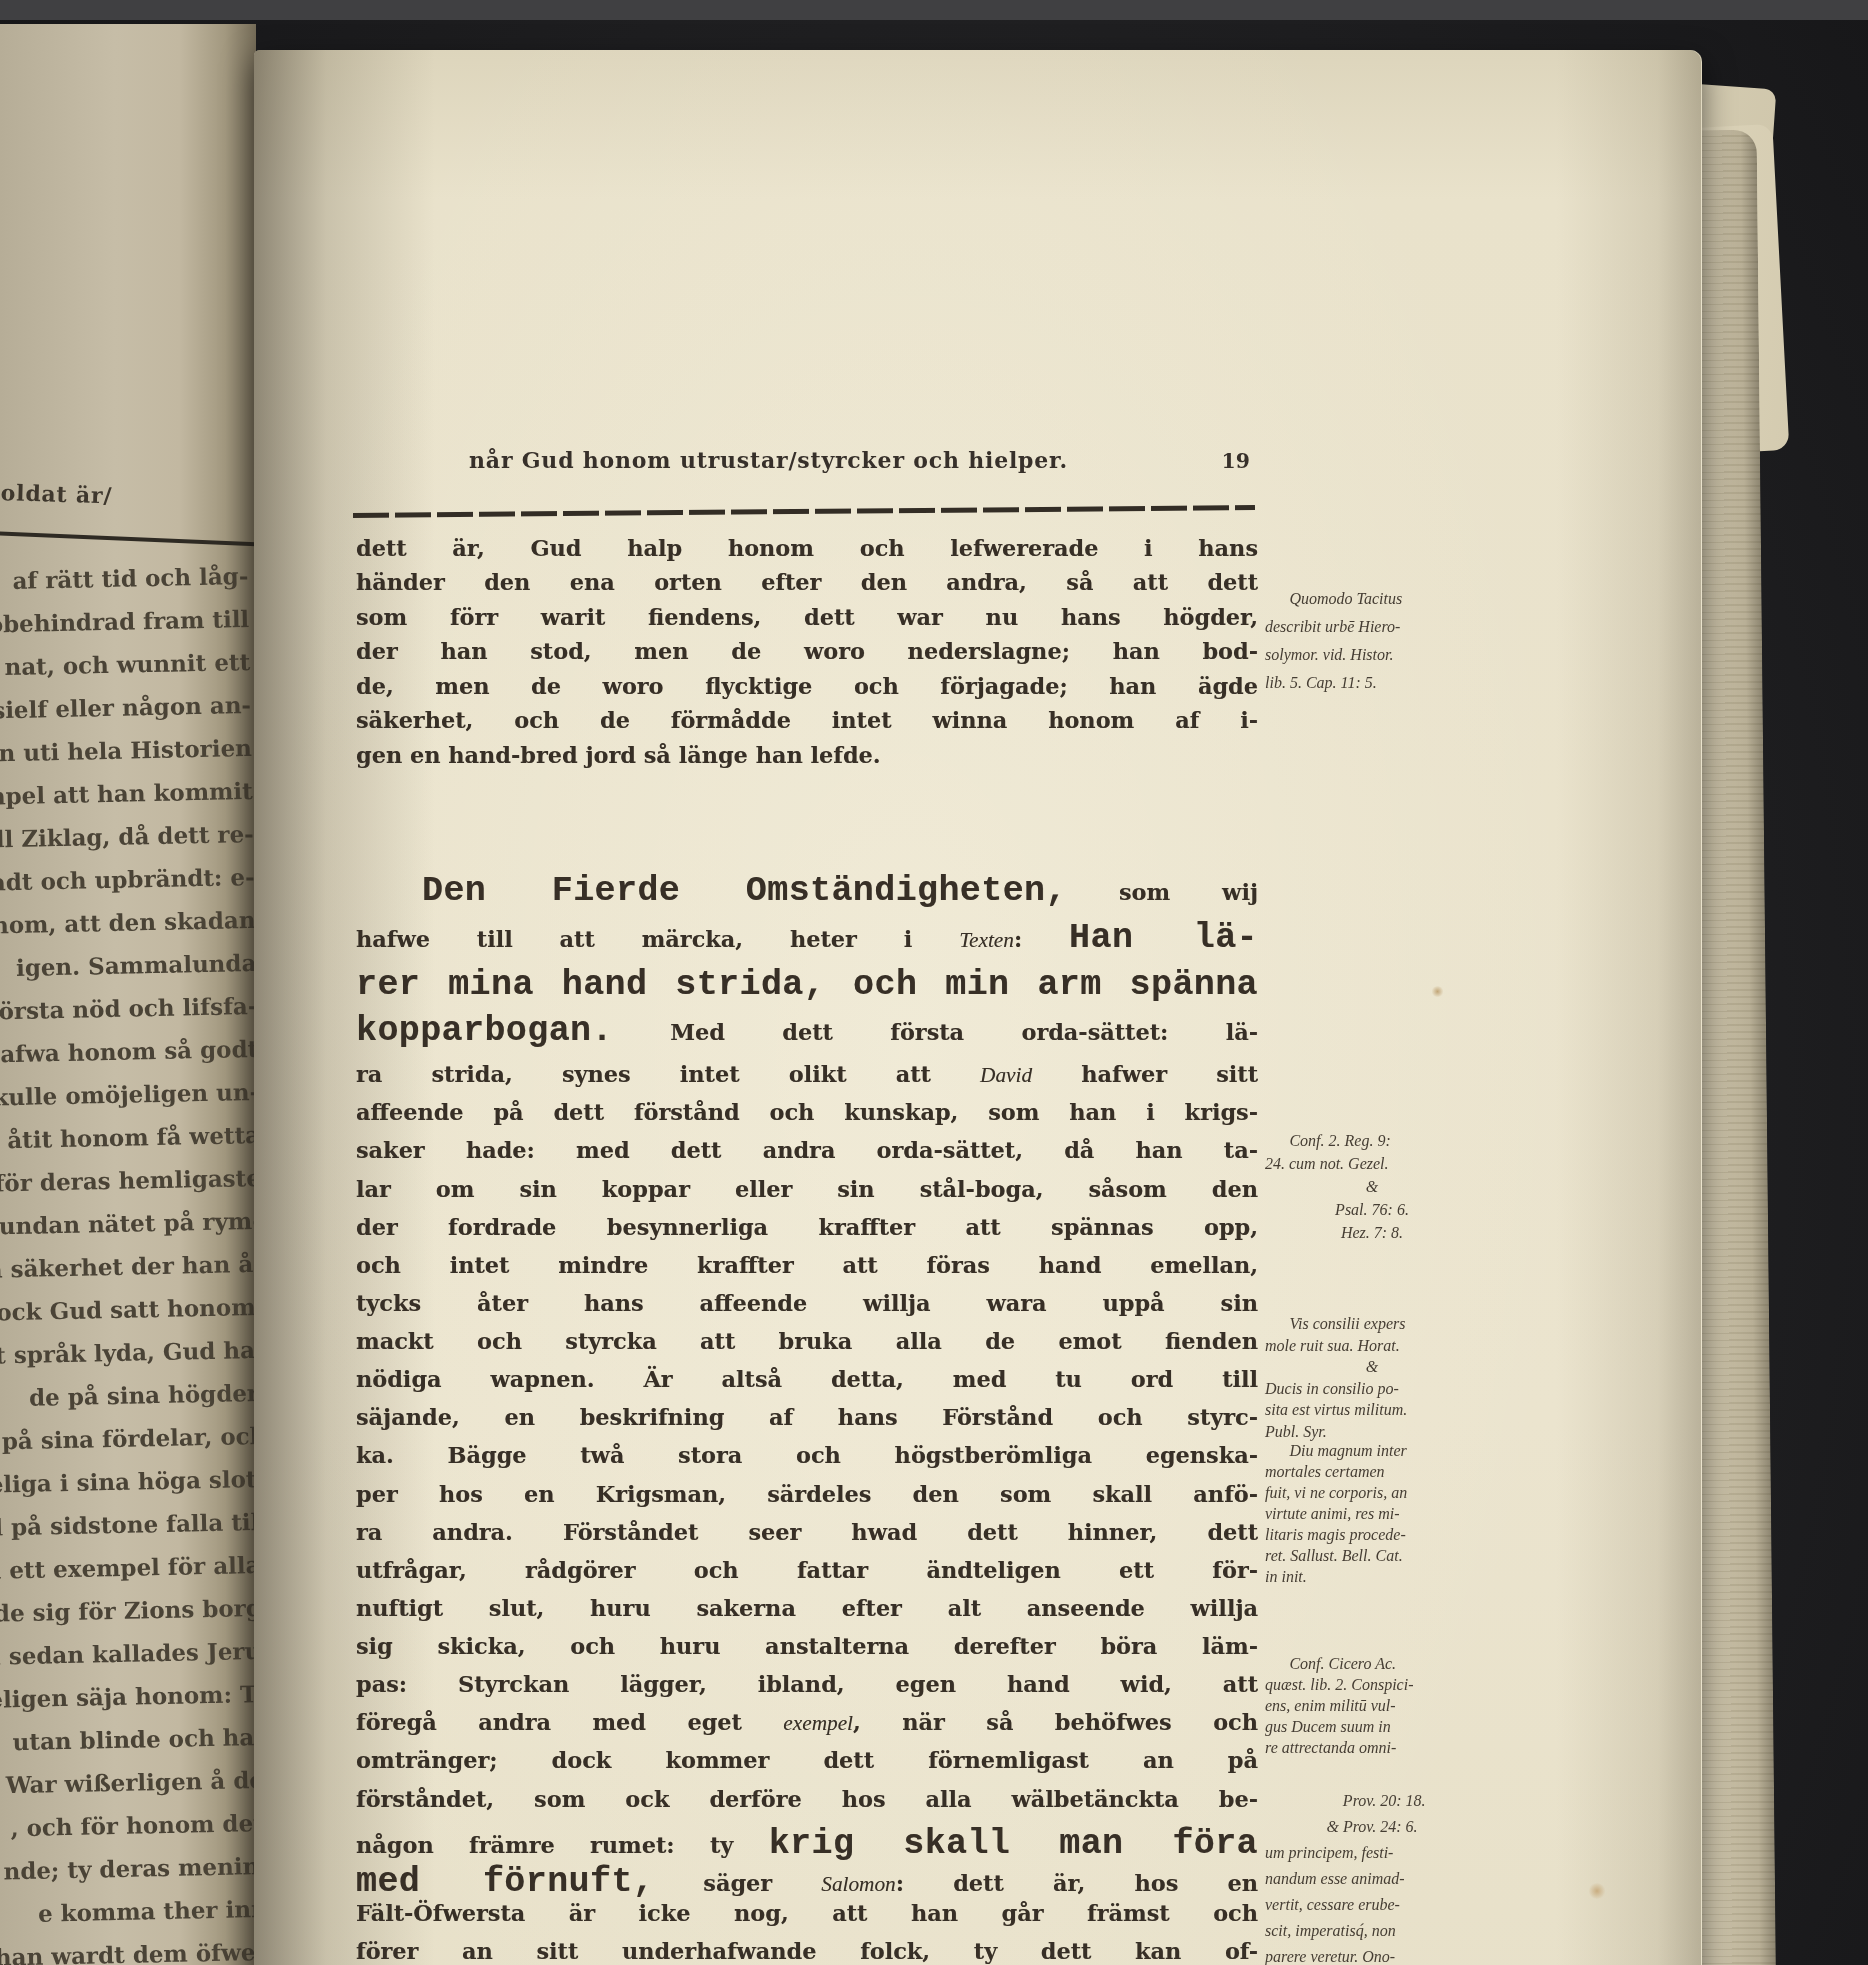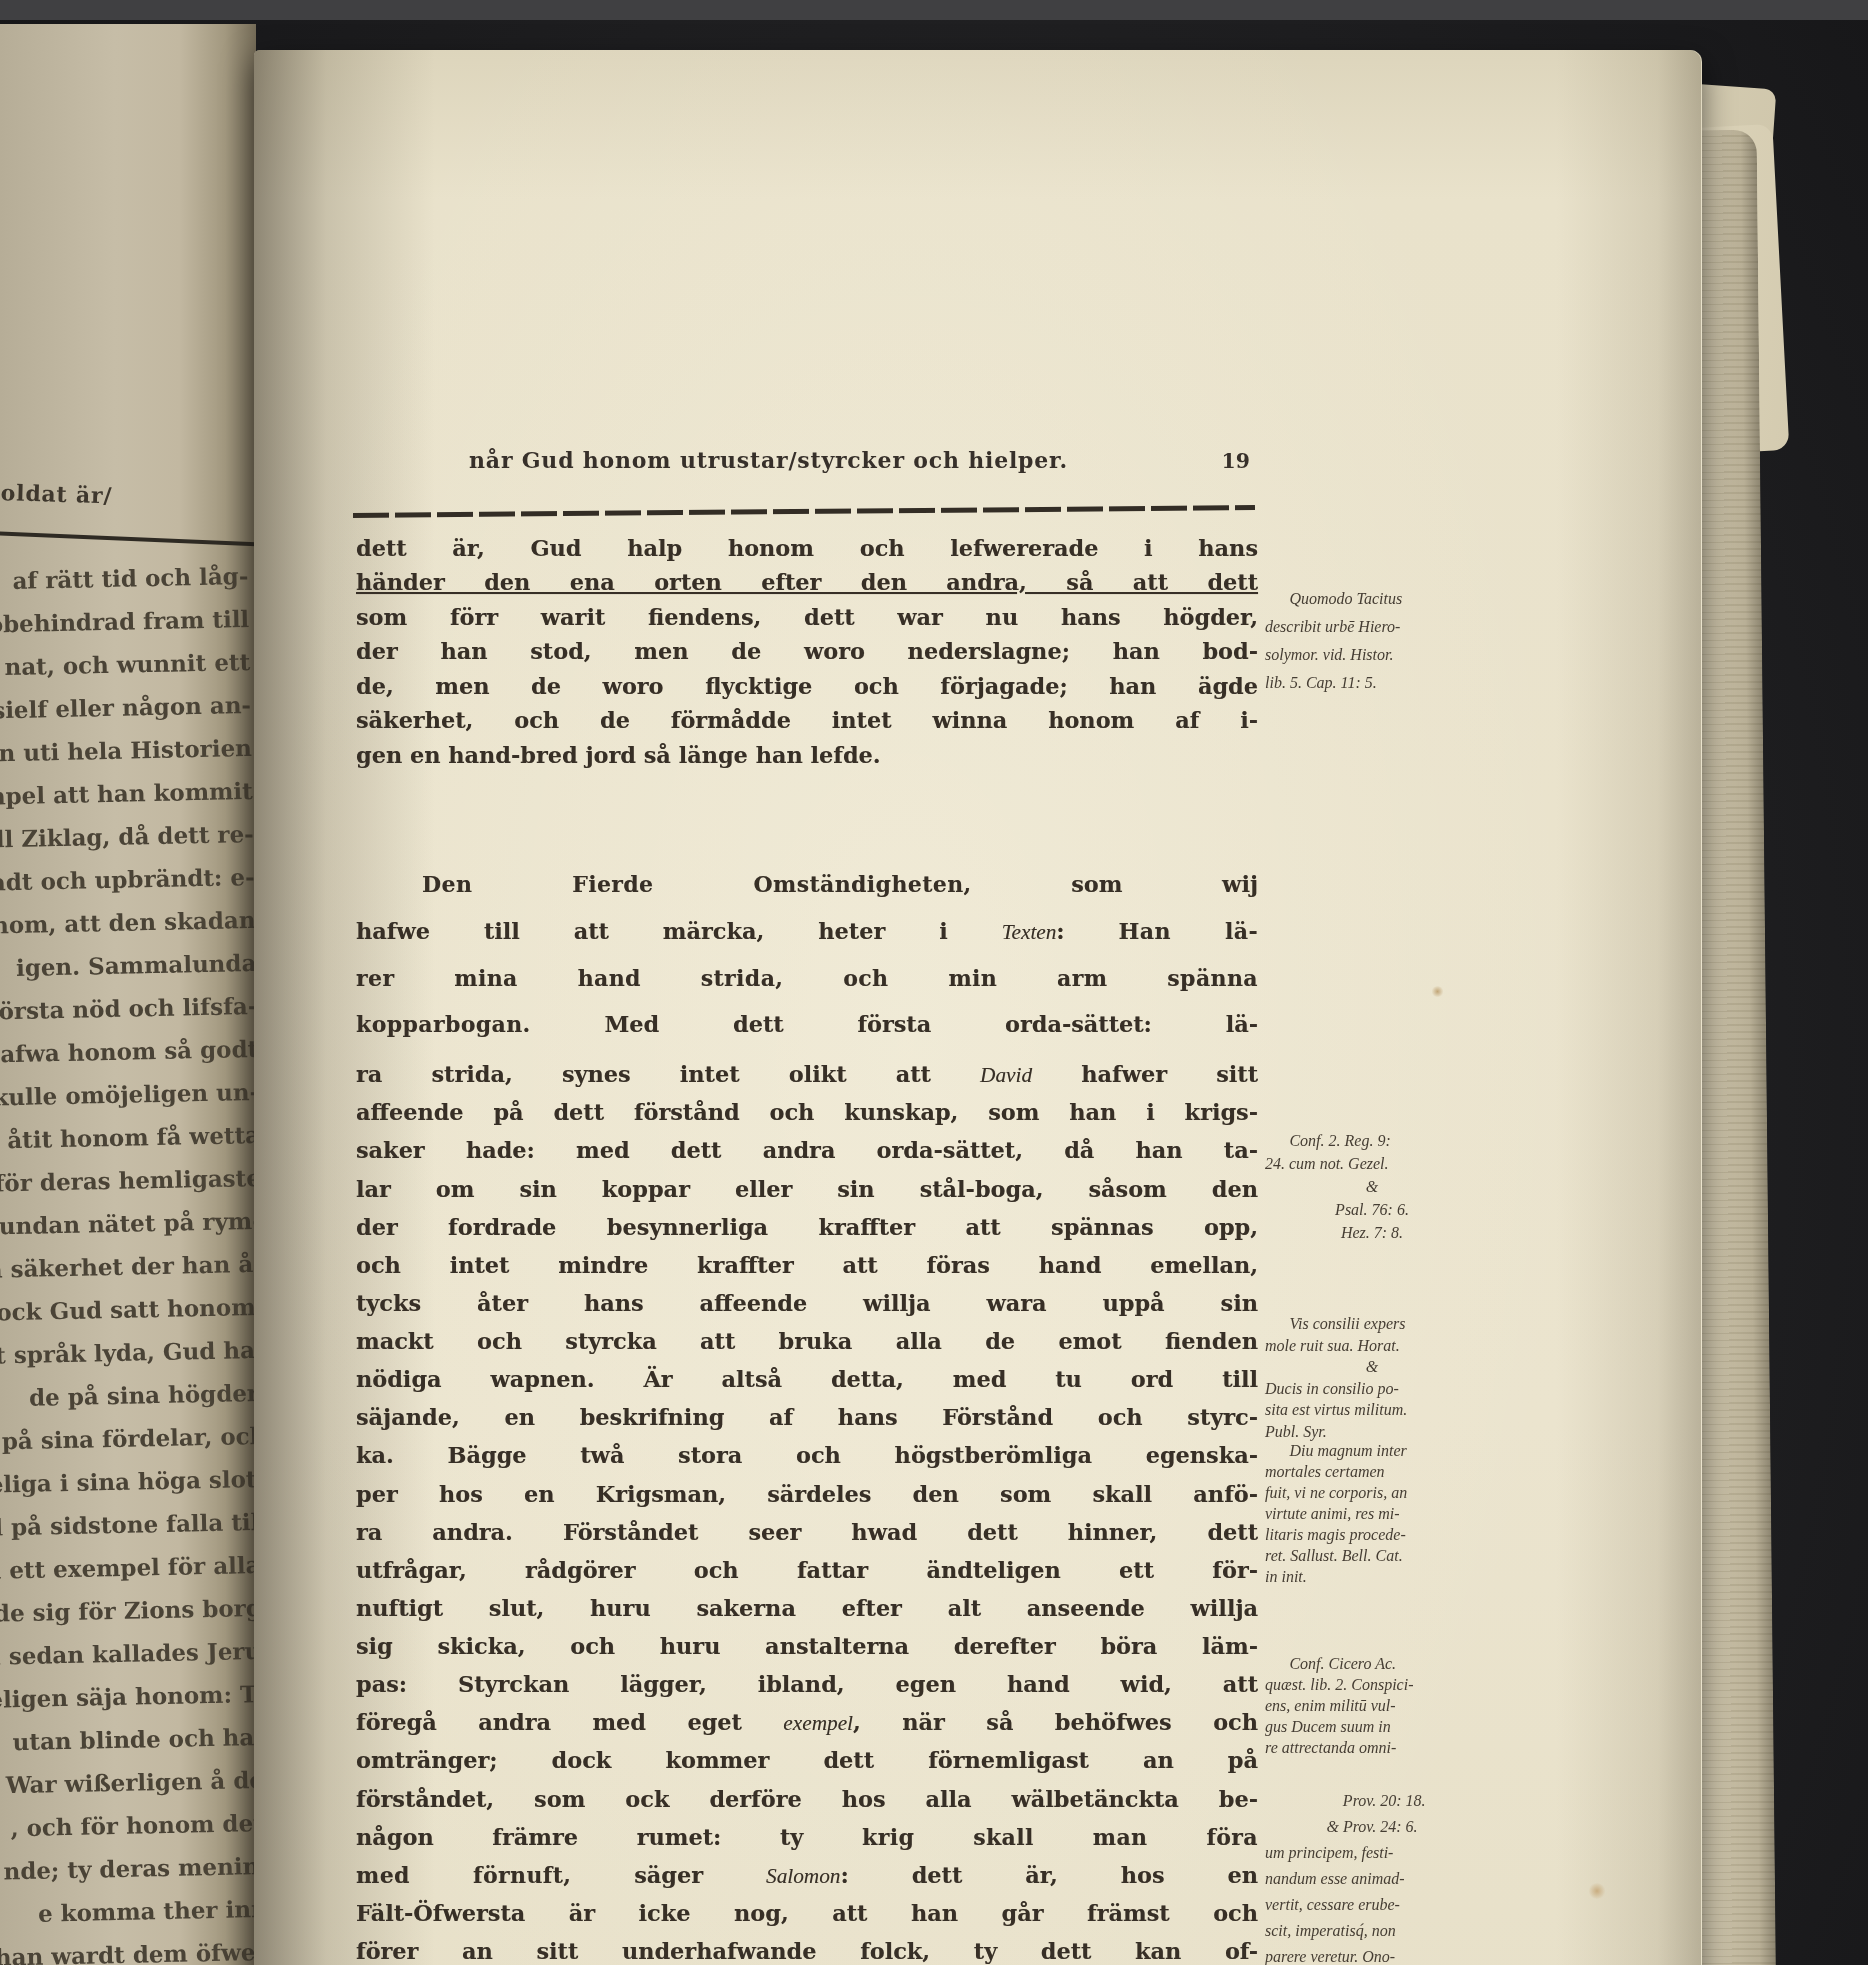--- a/index.html
+++ b/index.html
@@ -53,21 +53,21 @@
     font-size:20.4px;font-weight:700;color:#37302a;}
   .headrule{position:absolute;left:353px;top:509px;width:902px;height:5.1px;
     background:repeating-linear-gradient(90deg,#332d25 0px,#332d25 36px,rgba(51,45,37,0) 36px,rgba(51,45,37,0) 42px);
     transform:rotate(-0.5deg);}
 
   .line{position:absolute;left:356px;width:902px;font-size:22.4px;font-weight:700;
     text-align:justify;text-align-last:justify;color:#372f26;
     text-shadow:0.2px 0.2px 0.2px rgba(55,47,38,0.35);}
   .line.end{text-align-last:left;}
   .line.indent{text-indent:66px;}
-  .seg-b{font-size:22px;letter-spacing:0.4px;}
+  .seg-b{font-size:35px;letter-spacing:0.4px;font-family:Liberation Mono, monospace;}
   .seg-i{font-family:"Liberation Serif",serif;font-style:italic;font-weight:500;font-size:0.95em;}
 
   
   .mnote{position:absolute;left:1265px;width:214px;color:#453d33;}
   .mnote .nline{font-family:"Liberation Serif",serif;font-style:italic;font-weight:500;
     font-size:16px;white-space:nowrap;}
   .mnote.latin .nline:first-child{text-indent:24.4px;}
   .mnote .nline.c{text-align:center;text-indent:0;}
   .mnote.fraktur .nline{font-family:"DejaVu Serif",serif;font-style:normal;font-weight:700;
     font-size:18px;color:#38322b;white-space:nowrap;}
@@ -136,21 +136,21 @@
   <div class="spot s1"></div>
   <div class="spot s2"></div>
 
   <div class="textlayer">
     <div class="runtitle">når Gud honom utrustar/styrcker och hielper.</div>
     <div class="pagenum">19</div>
     <div class="headrule"></div>
 
     <div id="body-lines">
         <div class="line" style="top: 535px;"><span class="seg-n">dett är, Gud halp honom och lefwererade i hans</span></div>
-        <div class="line" style="top: 569px; text-decoration: underline;"><span class="seg-n">händer den ena orten efter den andra, så att dett</span></div>
+        <div class="line" style="top: 569px;"><span class="seg-n">händer den ena orten efter den andra, så att dett</span></div>
         <div class="line" style="top: 604px;"><span class="seg-n">som förr warit fiendens, dett war nu hans högder,</span></div>
         <div class="line" style="top: 638px;"><span class="seg-n">der han stod, men de woro nederslagne; han bod-</span></div>
         <div class="line" style="top: 673px;"><span class="seg-n">de, men de woro flycktige och förjagade; han ägde</span></div>
         <div class="line" style="top: 707px;"><span class="seg-n">säkerhet, och de förmådde intet winna honom af i-</span></div>
         <div class="line end" style="top: 742px;"><span class="seg-n">gen en hand-bred jord så länge han lefde.</span></div>
         <div class="line display indent" style="top: 871px;"><span class="seg-b">Den Fierde Omständigheten,</span><span class="seg-n"> som wij</span></div>
         <div class="line display" style="top: 918px;"><span class="seg-n">hafwe till att märcka, heter i </span><span class="seg-i">Texten</span><span class="seg-n">: </span><span class="seg-b">Han lä-</span></div>
         <div class="line display" style="top: 965px;"><span class="seg-b">rer mina hand strida, och min arm spänna</span></div>
         <div class="line display" style="top: 1011px;"><span class="seg-b">kopparbogan.</span><span class="seg-n"> Med dett första orda-sättet: lä-</span></div>
         <div class="line" style="top: 1061px;"><span class="seg-n">ra strida, synes intet olikt att </span><span class="seg-i">David</span><span class="seg-n"> hafwer sitt</span></div>

